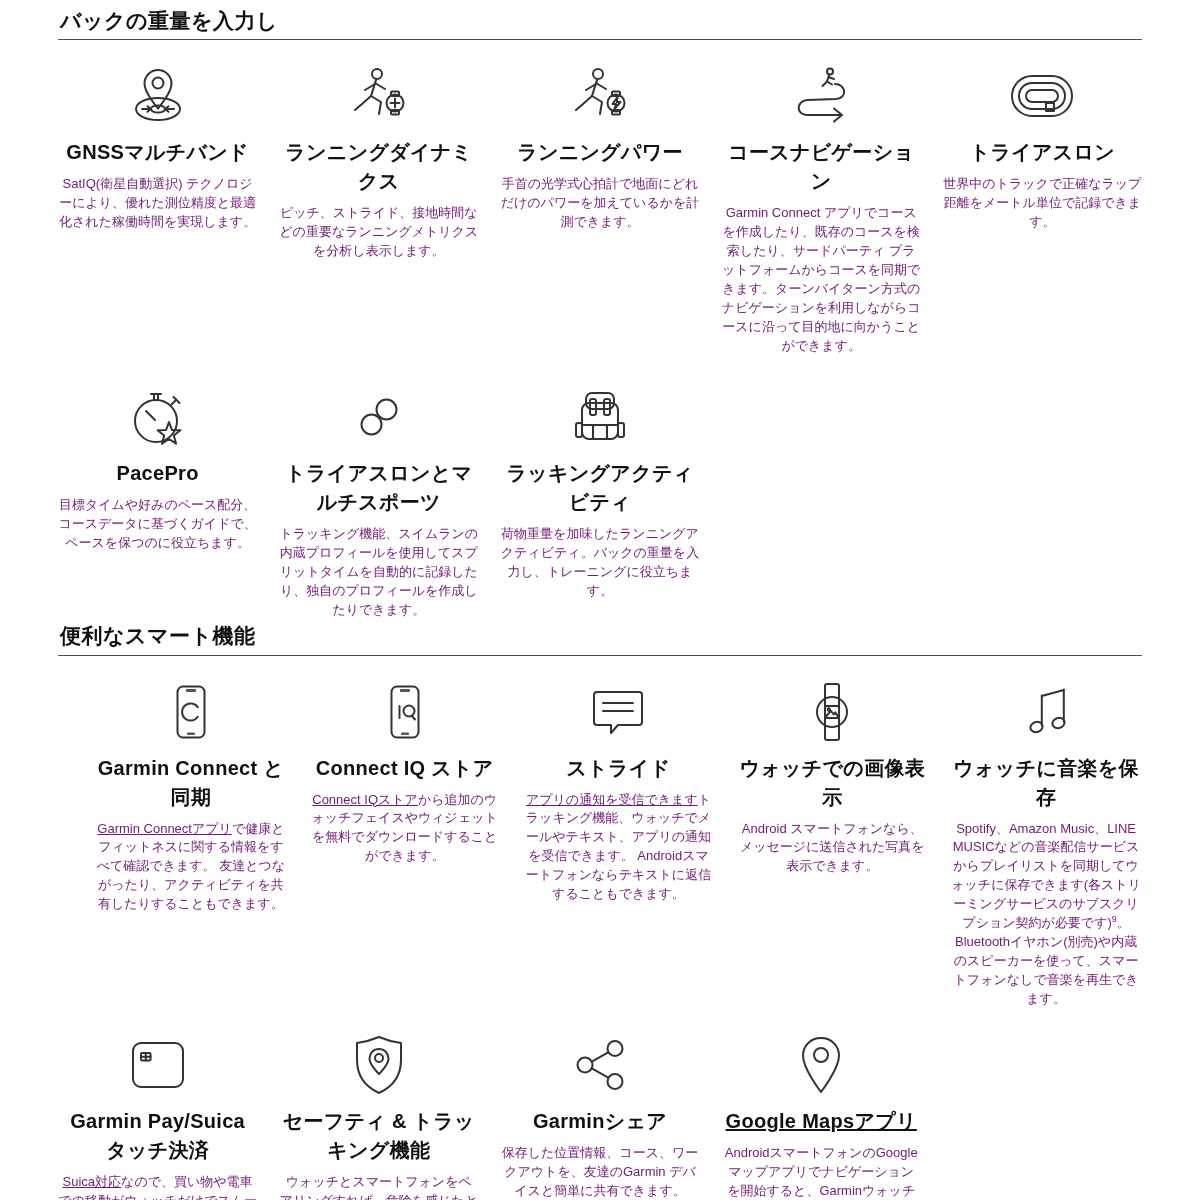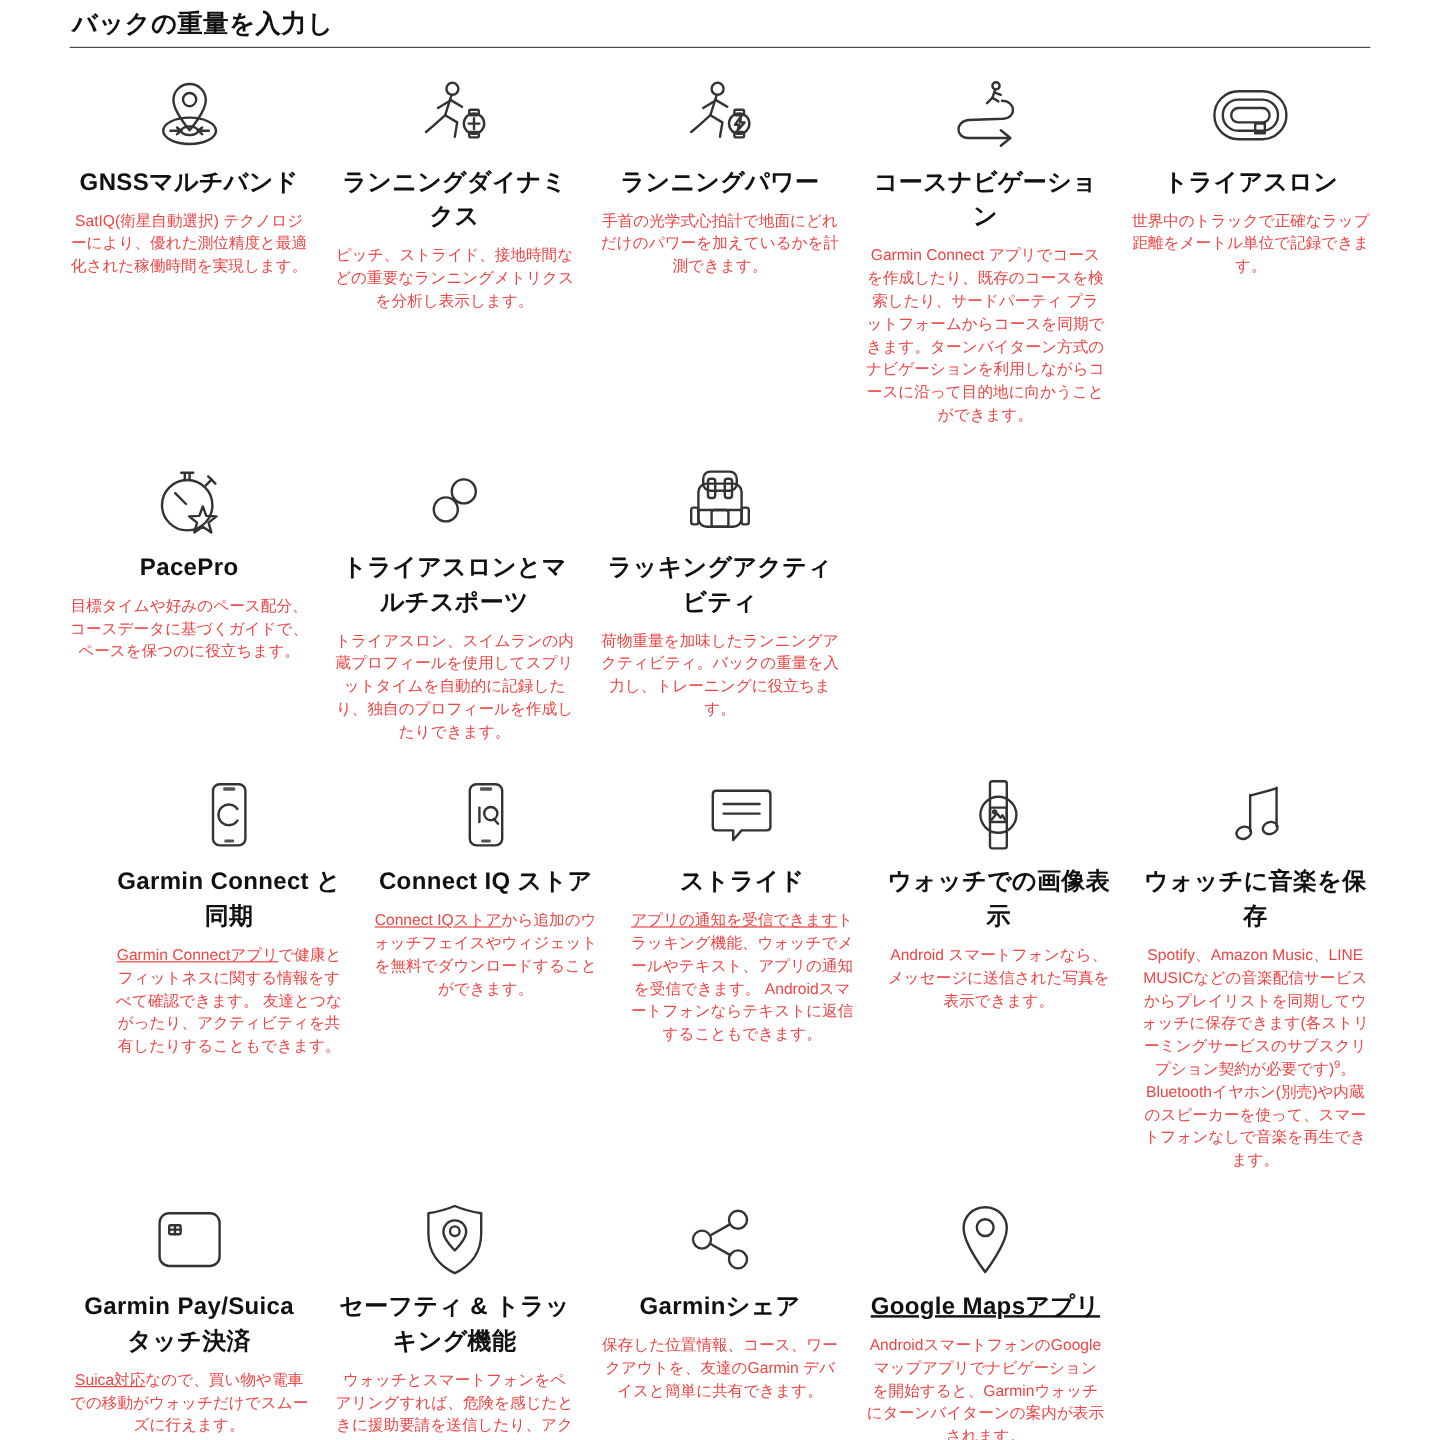--- a/index.html
+++ b/index.html
@@ -25,21 +25,21 @@
   .icon-box{
     height:62px;display:flex;align-items:center;justify-content:center;
     margin-bottom:11px;
   }
   .icon-box svg{display:block;}
   h3.card-title{
     font-size:20px;font-weight:700;line-height:1.45;margin:0 0 8px 0;
     color:#111;letter-spacing:.3px;
   }
   h3.card-title.underline{text-decoration:underline;}
-  p.card-body{font-size:13px;line-height:1.46;margin:0;color:#ef4444;}
+  p.card-body{font-size:13px;line-height:1.46;margin:0;color:#701a75;}
   p.card-body .u{text-decoration:underline;}
   p.card-body sup{font-size:9px;line-height:0;}
   .ic{stroke:#333;fill:none;stroke-width:2;stroke-linecap:round;stroke-linejoin:round;}
 </style>
 </head>
 <body>
 
 <div class="page">
 
   <section>
@@ -144,21 +144,21 @@
     <p class="card-body"><span>目標タイムや好みのペース配分、コースデータに基づくガイドで、ペースを保つのに役立ちます。</span></p>
   </div>
         <div class="card">
     <div class="icon-box">
             <svg width="56" height="56" viewBox="0 0 56 56">
     <circle class="ic" stroke-width="2.6" cx="35.5" cy="20.5" r="10"></circle>
     <circle class="ic" stroke-width="2.6" cx="20.5" cy="35.5" r="10" fill="#fff"></circle>
   </svg>
           </div>
     <h3 class="card-title">トライアスロンとマルチスポーツ</h3>
-    <p class="card-body"><span>トライアスロン、スイムランの内蔵プロフィールを使用してスプリットタイムを自動的に記録したり、独自のプロフィールを作成したりできます。</span></p>
+    <p class="card-body"><span>トラッキング機能、スイムランの内蔵プロフィールを使用してスプリットタイムを自動的に記録したり、独自のプロフィールを作成したりできます。</span></p>
   </div>
         <div class="card">
     <div class="icon-box">
             <svg width="56" height="52" viewBox="0 0 56 52">
     <rect class="ic" x="14" y="2" width="28" height="16" rx="6"></rect>
     <rect class="ic" x="10" y="12" width="36" height="36" rx="7" fill="#fff"></rect>
     <rect class="ic" x="18" y="8" width="6" height="16" rx="2" fill="#fff"></rect>
     <rect class="ic" x="32" y="8" width="6" height="16" rx="2" fill="#fff"></rect>
     <rect class="ic" x="4" y="32" width="6" height="14" rx="2" fill="#fff"></rect>
     <rect class="ic" x="46" y="32" width="6" height="14" rx="2" fill="#fff"></rect>
@@ -166,20 +166,21 @@
     <rect class="ic" x="21" y="34" width="14" height="14" rx="2"></rect>
   </svg>
           </div>
     <h3 class="card-title">ラッキングアクティビティ</h3>
     <p class="card-body"><span>荷物重量を加味したランニングアクティビティ。バックの重量を入力し、トレーニングに役立ちます。</span></p>
   </div>
       </div>
   </section>
 
   <section>
+    <h2 class="section-title">便利なスマート機能</h2>
     <div class="row" id="s1r0">
         <div class="card">
     <div class="icon-box">
             <svg width="30" height="54" viewBox="0 0 30 54">
     <rect class="ic" x="1.5" y="1.5" width="27" height="51" rx="5.5"></rect>
     <rect x="10" y="4" width="10" height="3" rx="1" fill="#555"></rect>
     <rect x="11" y="47.5" width="8" height="2.5" rx="1" fill="#555"></rect>
     <path class="ic" d="M21.8 22.2 A8.6 8.6 0 1 0 21.8 31.8"></path>
   </svg>
           </div>

